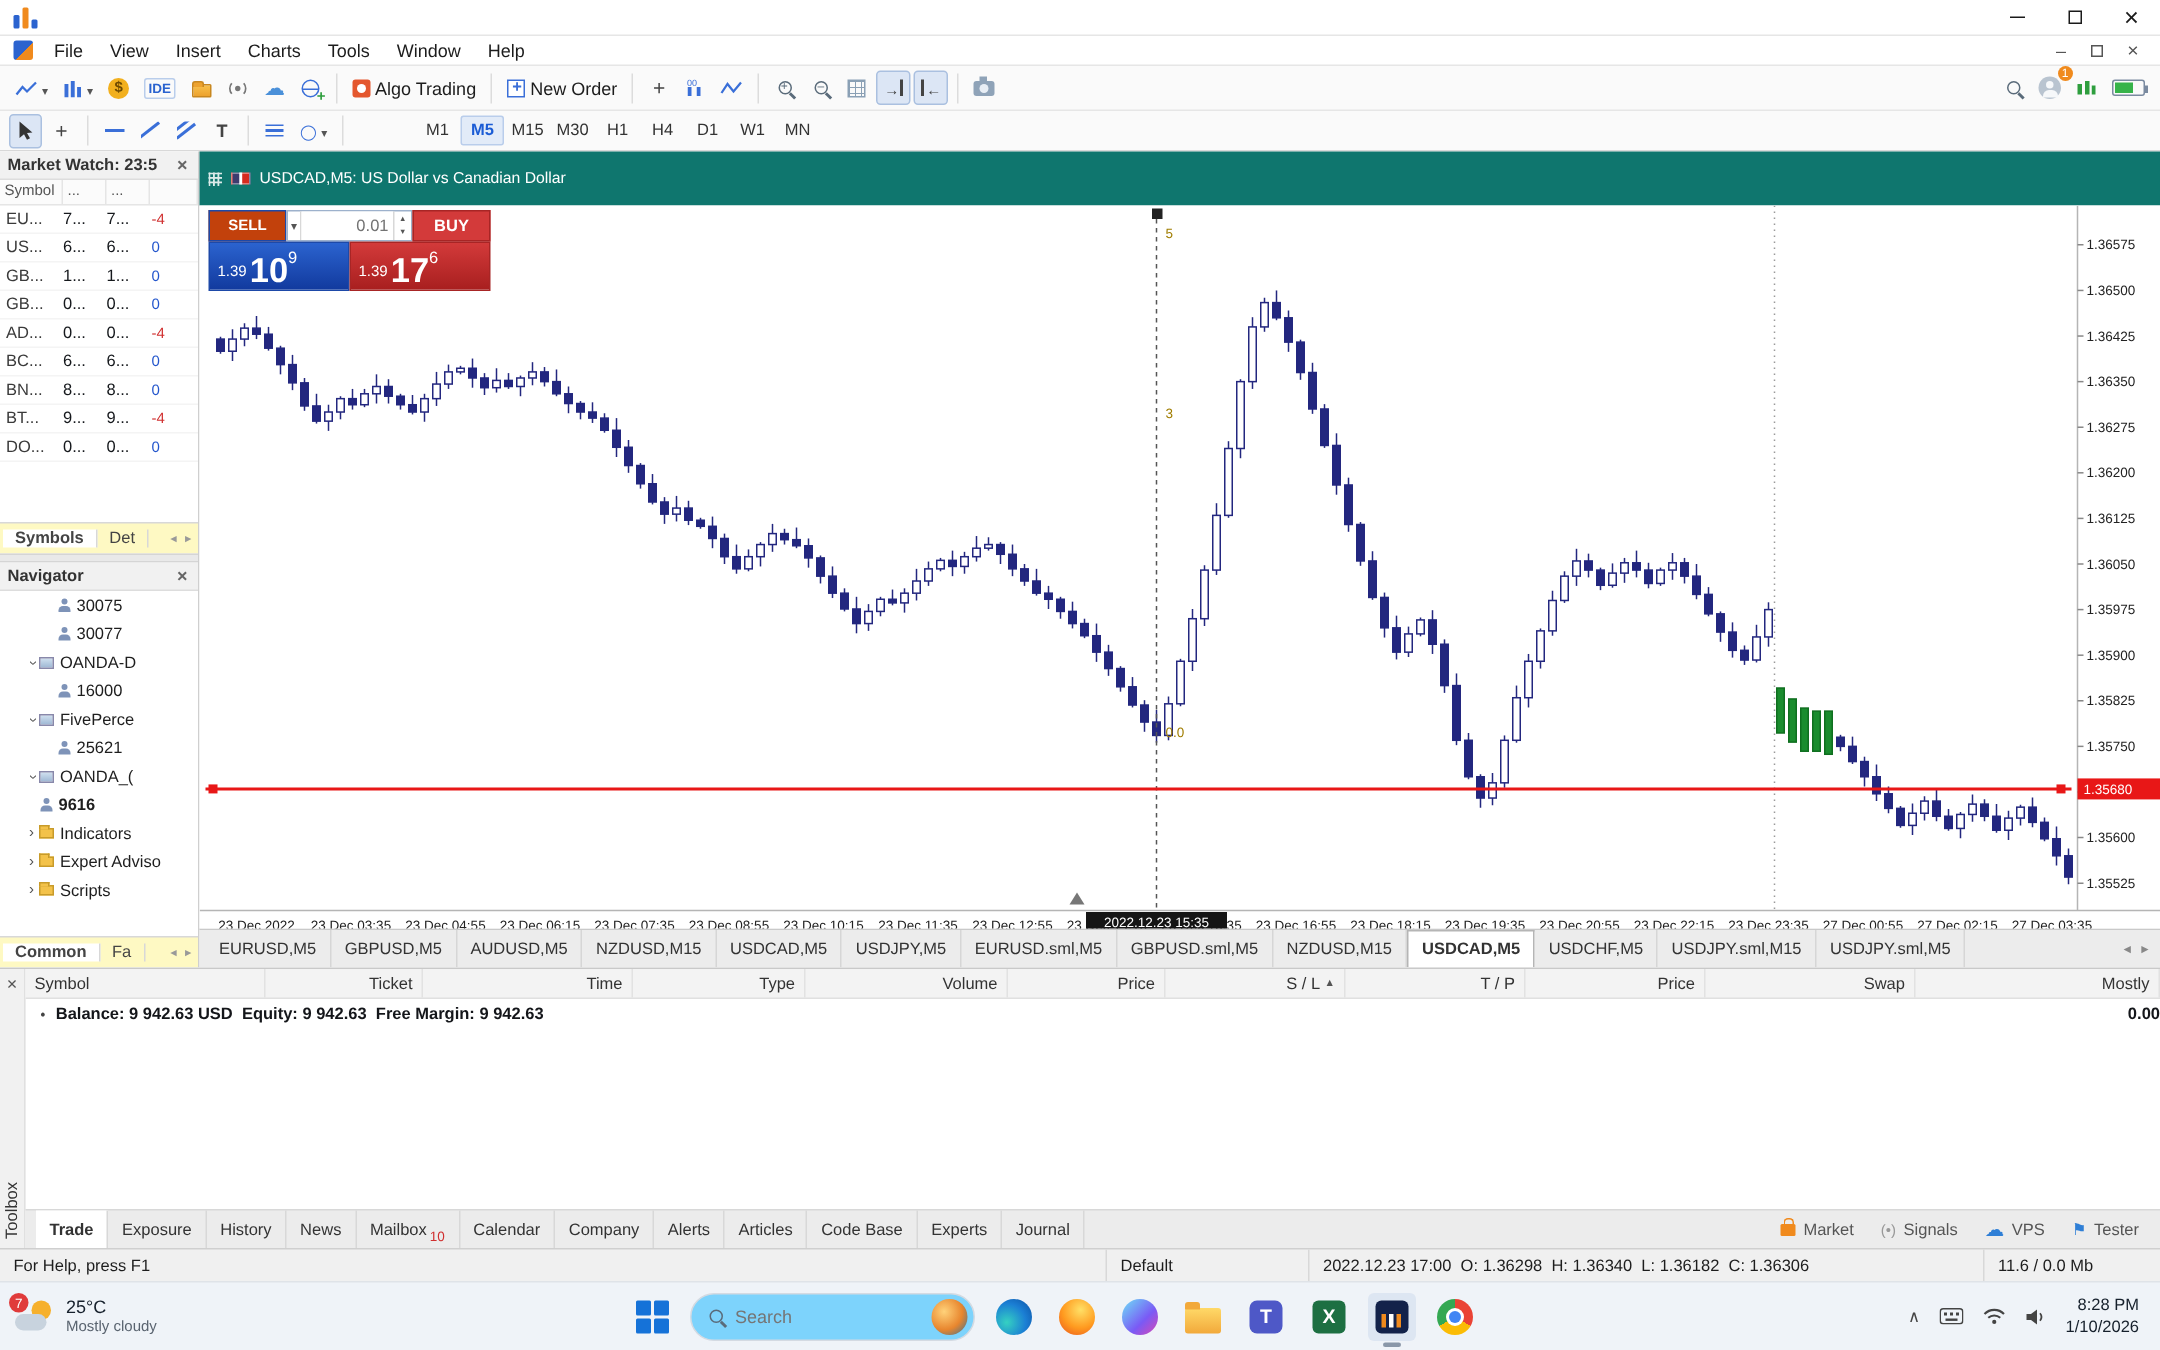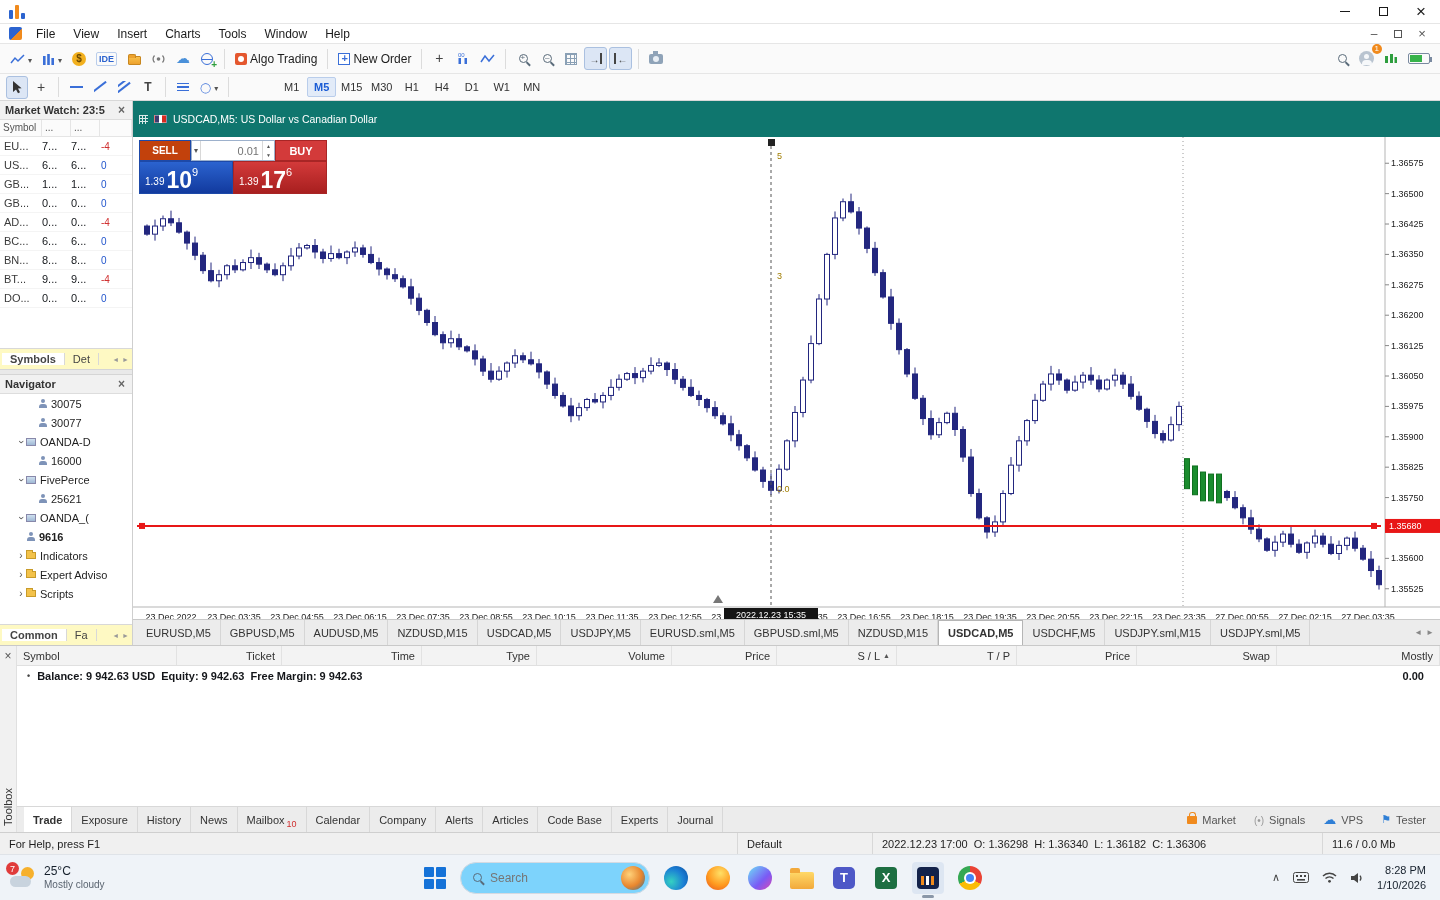--- a/index.html
+++ b/index.html
@@ -162,21 +162,21 @@
 .tb-strip-close::before{content:"×"}
 .tb-strip-label{margin-top:auto;writing-mode:vertical-rl;transform:rotate(180deg);font-size:11px;color:#333;padding:6px 0 8px}
 .tb-main{flex:1;display:flex;flex-direction:column;min-width:0}
 .tb-head{flex:0 0 20px;display:flex;background:#f3f3f3;border-bottom:1px solid #e0e0e0;font-size:11px;color:#333}
 .tbh{display:flex;align-items:center;justify-content:flex-end;padding:0 6px;border-right:1px solid #e2e2e2;white-space:nowrap}
 .tbh.first{justify-content:flex-start}
 .tbh.grow{flex:1}
 .sortmark{font-size:7px;color:#555;margin-left:3px}
 .tb-balance{flex:0 0 20px;display:flex;align-items:center;font-size:11px;font-weight:bold;color:#14161a;padding-left:10px;white-space:pre}
 .tb-bullet{color:#444;margin-right:7px;font-size:9px}
-.tb-profit{margin-left:auto;padding-right:16px}
+.tb-profit{margin-left:auto;}
 .tb-space{flex:1}
 .tb-tabs{flex:0 0 26px;display:flex;align-items:stretch;background:#ececec;border-top:1px solid #d8d8d8;padding-left:7px}
 .xtab{display:flex;align-items:center;padding:0 9px;font-size:11px;color:#333;border-right:1px solid #d8d8d8;white-space:nowrap}
 .xtab.active{background:#fff;font-weight:bold}
 .tab-badge{color:#d02f2f;font-size:9px;margin-left:2px;align-self:flex-end;padding-bottom:3px}
 .tb-right{margin-left:auto;display:flex;align-items:center;gap:18px;padding-right:14px;font-size:11px;color:#555}
 .ri{display:flex;align-items:center;gap:5px}
 .ri-bag{width:10px;height:8px;background:#f08a1d;border-radius:1px;position:relative;display:inline-block}
 .ri-bag::before{content:"";position:absolute;top:-4px;left:2px;width:5px;height:4px;border:1.3px solid #f08a1d;border-bottom:none;border-radius:3px 3px 0 0}
 .ri-signals::before{content:"(•)";color:#999;font-size:10px}

